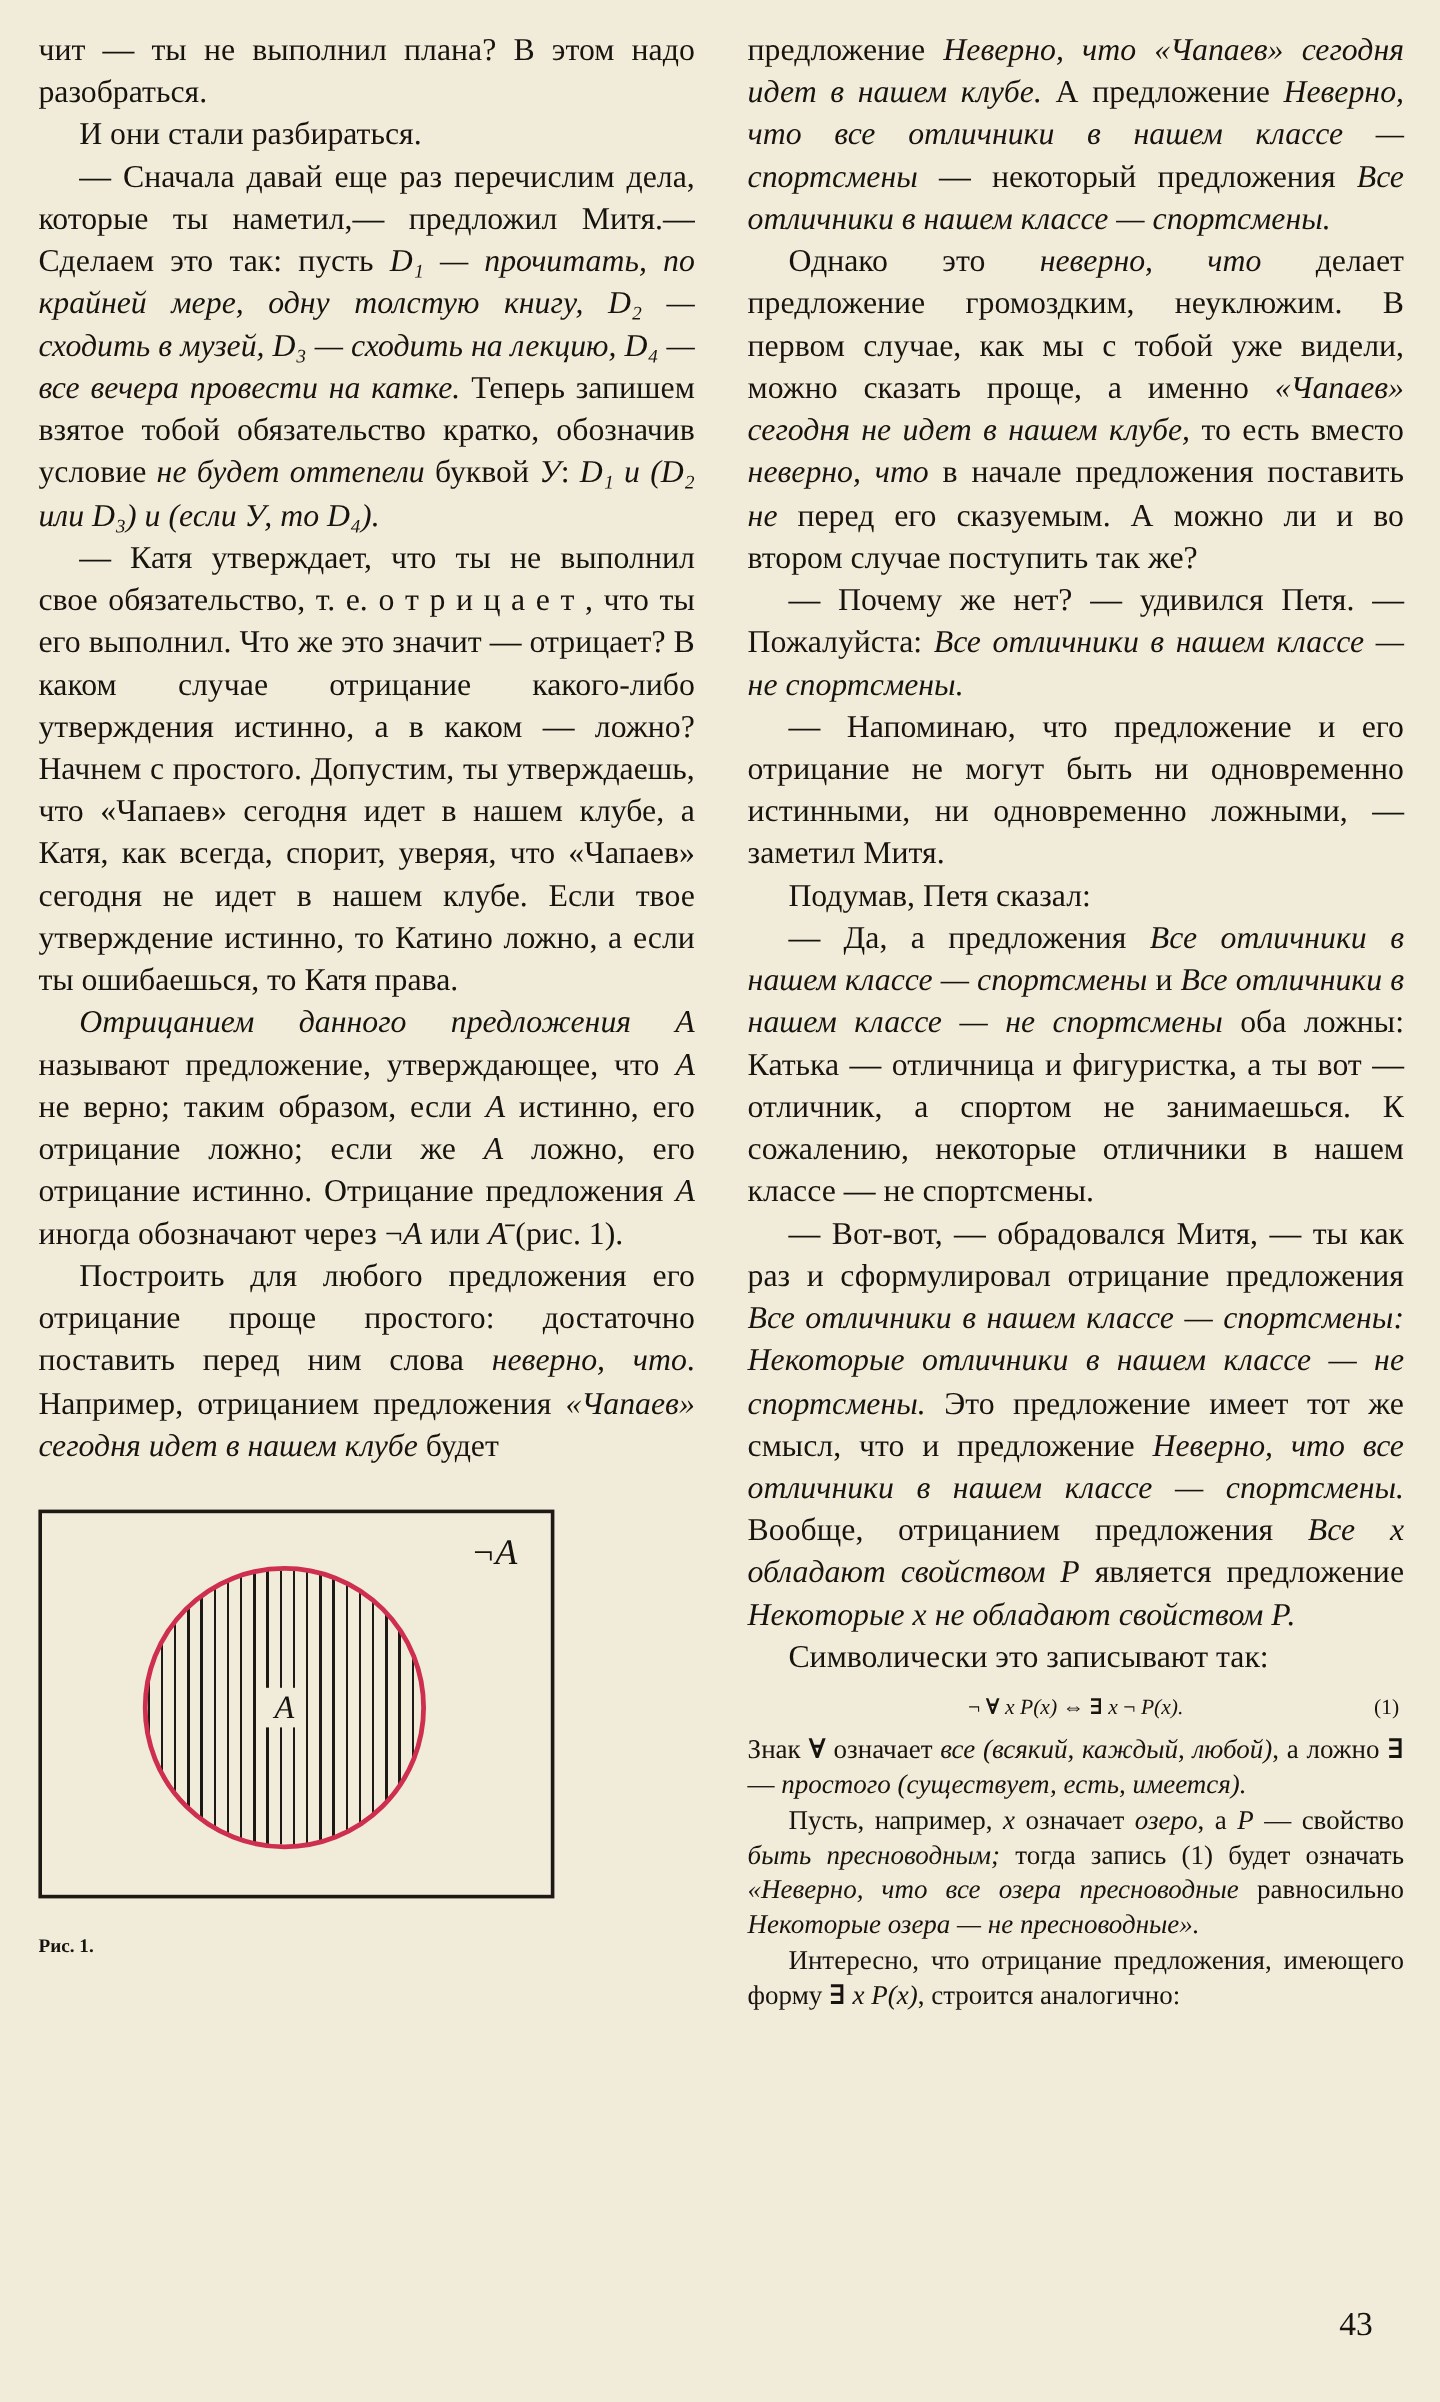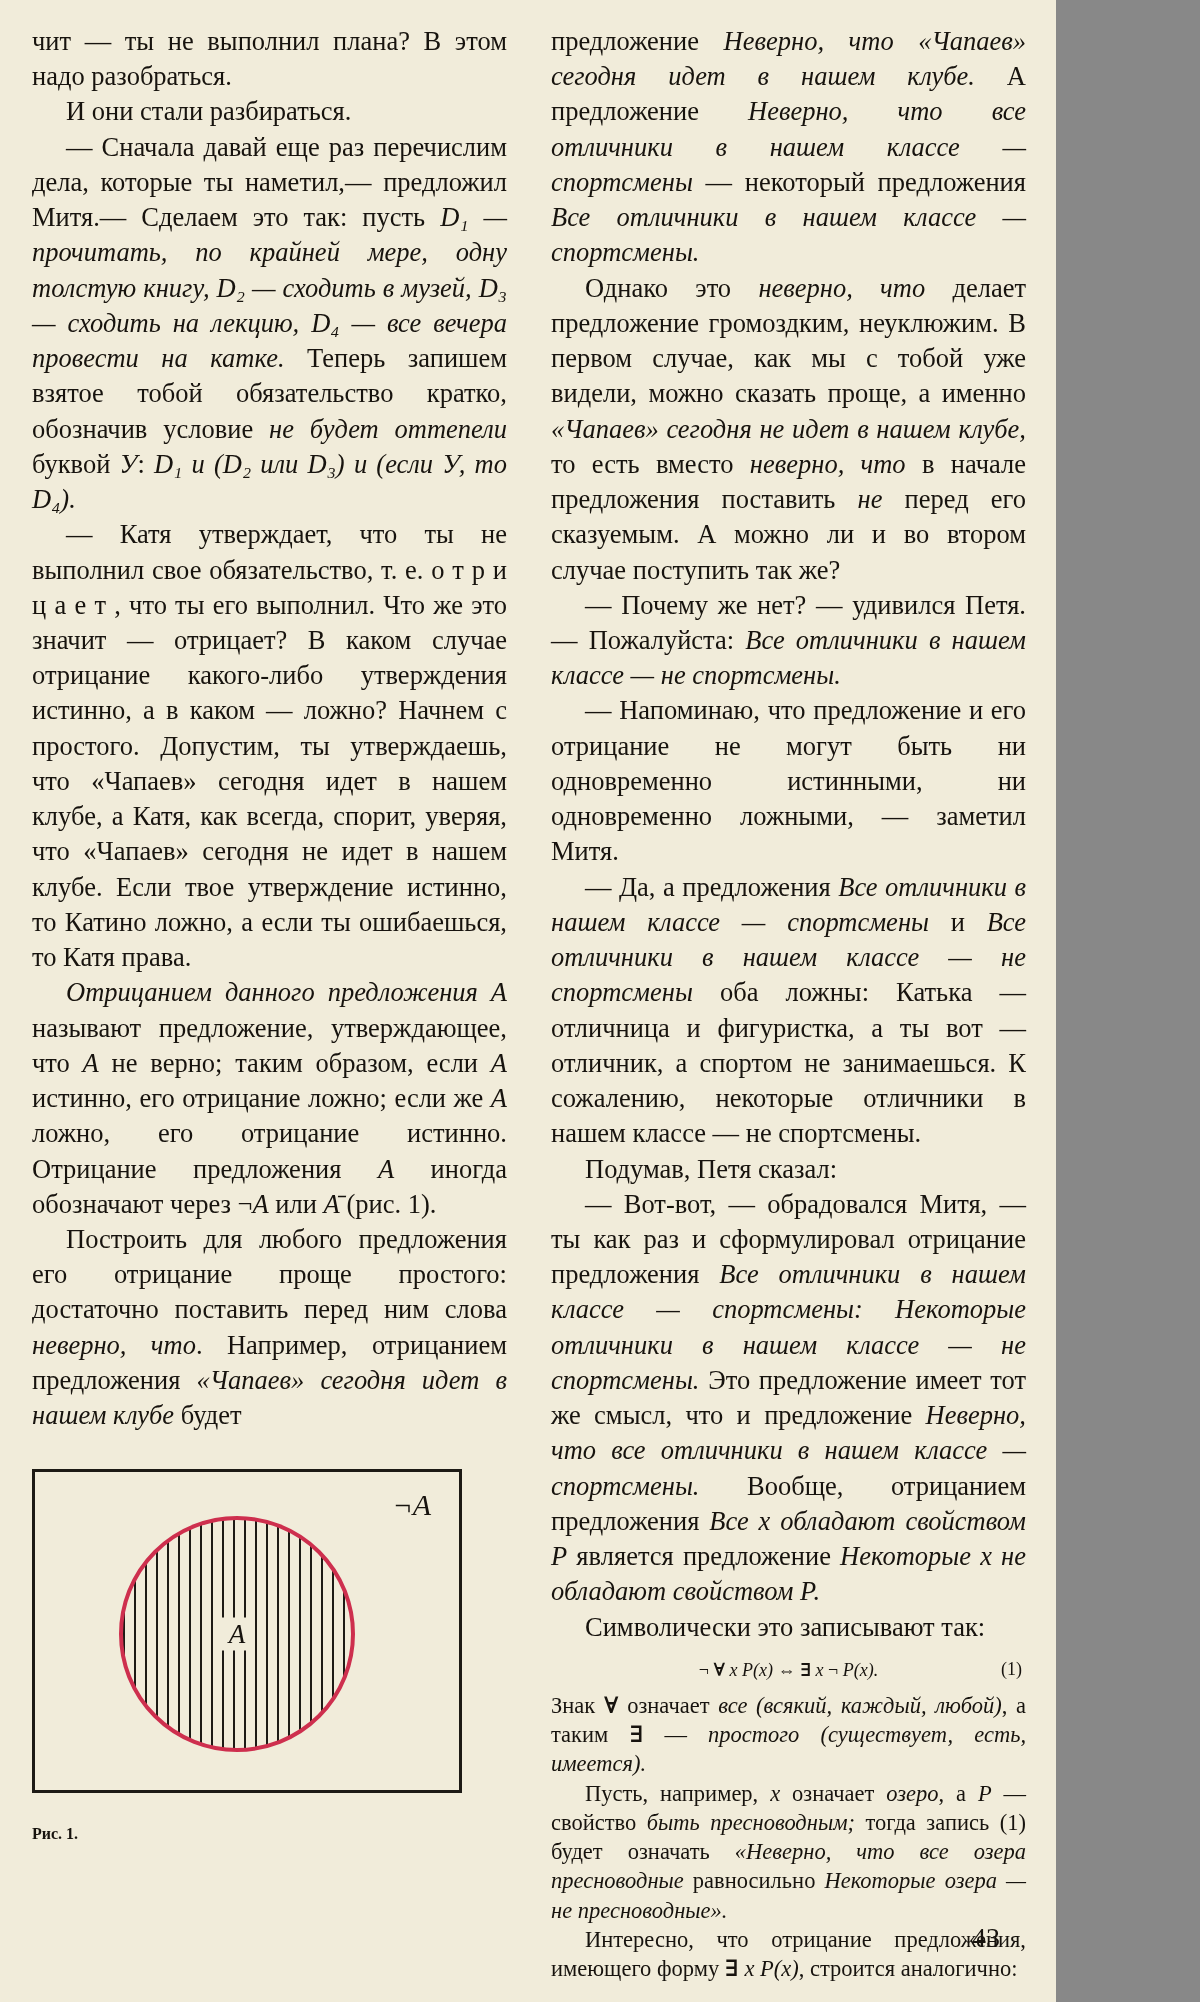--- a/index.html
+++ b/index.html
@@ -1,16 +1,16 @@
 <!DOCTYPE html>
 <html><head>
 <meta charset="utf-8">
 <style>
   html,body{margin:0;padding:0;background:#888;}
-  .page{width:1056px;height:2002px;background:#f1ecda;position:relative;
+  .page{width:1200px;height:2002px;background:#f1ecda;position:relative;
         font-family:"Liberation Serif","DejaVu Serif",serif;color:#17130e;overflow:hidden;}
   .columns{display:flex;gap:44px;padding:24px 30px 0 32px;}
   .col{width:548px;}
   .para{font-size:26.5px;line-height:1.33;text-align:justify;margin:0;}
   .ind{text-indent:34px;}
   .small{font-size:22.5px;line-height:1.3;}
   .it{font-style:italic;}
   .bd{font-weight:bold;}
   .formula{position:relative;font-size:18px;text-align:center;margin:14px 0 10px 0;}
   .formula .body{display:inline-block;}
@@ -49,25 +49,25 @@
         </div>
         <div class="figure-caption">Рис. 1.</div>
       </div>
     </div>
     <div class="col">
       <div>
           <div class="para"><span>предложение </span><span class="it">Неверно, что «Чапаев» сегодня идет в нашем клубе.</span><span> А предложение </span><span class="it">Неверно, что все отличники в нашем классе — спортсмены</span><span> — некоторый предложения </span><span class="it">Все отличники в нашем классе — спортсмены.</span></div>
           <div class="para ind"><span>Однако это </span><span class="it">неверно, что</span><span> делает предложение громоздким, неуклюжим. В первом случае, как мы с тобой уже видели, можно сказать проще, а именно </span><span class="it">«Чапаев» сегодня не идет в нашем клубе,</span><span> то есть вместо </span><span class="it">неверно, что</span><span> в начале предложения поставить </span><span class="it">не</span><span> перед его сказуемым. А можно ли и во втором случае поступить так же?</span></div>
           <div class="para ind"><span>— Почему же нет? — удивился Петя. — Пожалуйста: </span><span class="it">Все отличники в нашем классе — не спортсмены.</span></div>
           <div class="para ind"><span>— Напоминаю, что предложение и его отрицание не могут быть ни одновременно истинными, ни одновременно ложными, — заметил Митя.</span></div>
+          <div class="para ind"><span>Подумав, Петя сказал:</span></div>
           <div class="para ind"><span>— Да, а предложения </span><span class="it">Все отличники в нашем классе — спортсмены</span><span> и </span><span class="it">Все отличники в нашем классе — не спортсмены</span><span> оба ложны: Катька — отличница и фигуристка, а ты вот — отличник, а спортом не занимаешься. К сожалению, некоторые отличники в нашем классе — не спортсмены.</span></div>
-          <div class="para ind"><span>Подумав, Петя сказал:</span></div>
           <div class="para ind"><span>— Вот-вот, — обрадовался Митя, — ты как раз и сформулировал отрицание предложения </span><span class="it">Все отличники в нашем классе — спортсмены: Некоторые отличники в нашем классе — не спортсмены.</span><span> Это предложение имеет тот же смысл, что и предложение </span><span class="it">Неверно, что все отличники в нашем классе — спортсмены.</span><span> Вообще, отрицанием предложения </span><span class="it">Все x обладают свойством Р</span><span> является предложение </span><span class="it">Некоторые x не обладают свойством Р.</span></div>
           <div class="para ind"><span>Символически это записывают так:</span></div>
           <div class="formula"><span class="body"><span>¬ </span><span class="bd">∀</span><span class="it"> x P(x)</span><span> ⇔ </span><span class="bd">∃</span><span class="it"> x</span><span> ¬ </span><span class="it">P(x).</span></span><span class="fnum">(1)</span></div>
-          <div class="para small"><span>Знак </span><span class="bd">∀</span><span> означает </span><span class="it">все (всякий, каждый, любой)</span><span>, а таким </span><span class="bd">∃</span><span> — </span><span class="it">простого (существует, есть, имеется).</span></div>
+          <div class="para small"><span>Знак </span><span class="bd">∀</span><span> означает </span><span class="it">все (всякий, каждый, любой)</span><span>, а ложно </span><span class="bd">∃</span><span> — </span><span class="it">простого (существует, есть, имеется).</span></div>
           <div class="para ind small"><span>Пусть, например, </span><span class="it">x</span><span> означает </span><span class="it">озеро</span><span>, а </span><span class="it">Р</span><span> — свойство </span><span class="it">быть пресноводным;</span><span> тогда запись (1) будет означать </span><span class="it">«Неверно, что все озера пресноводные</span><span> равносильно </span><span class="it">Некоторые озера — не пресноводные».</span></div>
           <div class="para ind small"><span>Интересно, что отрицание предложения, имеющего форму </span><span class="bd">∃</span><span class="it"> x P(x)</span><span>, строится аналогично:</span></div>
         </div>
     </div>
   </div>
   <div class="page-number">43</div>
 </div>
 
 </body></html>

